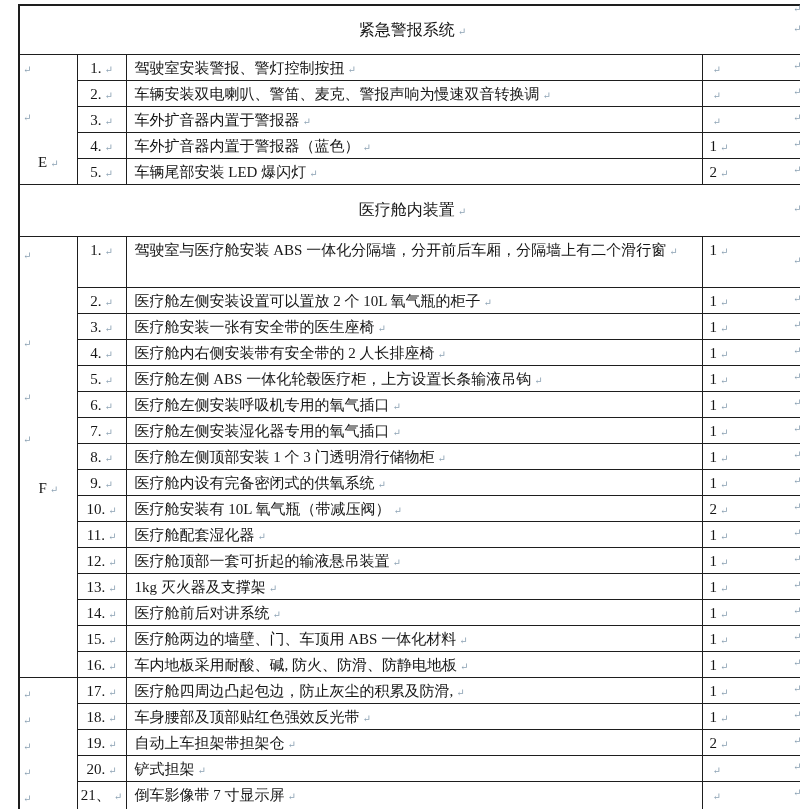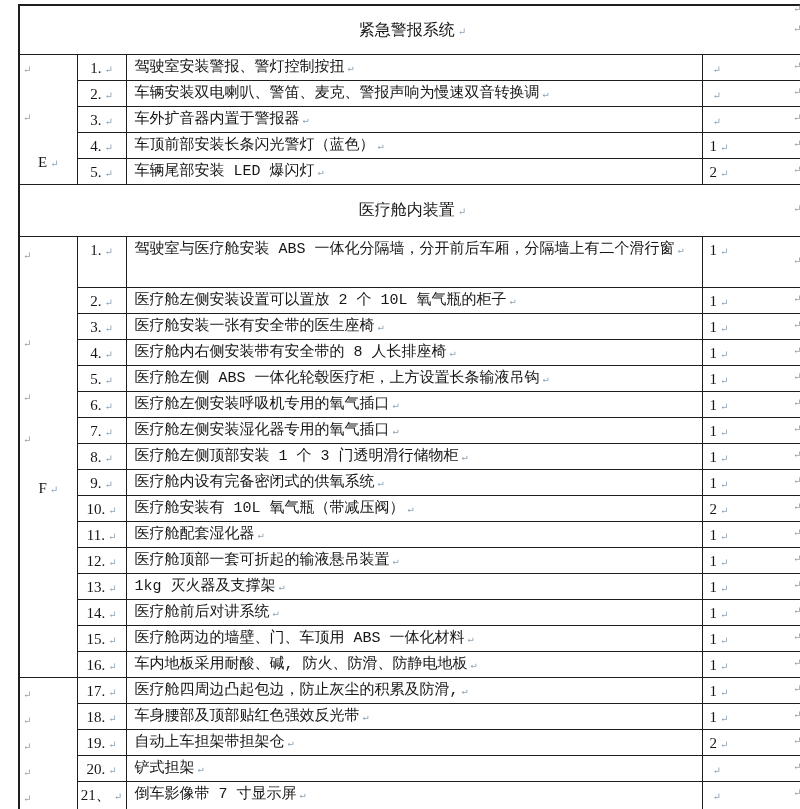--- a/index.html
+++ b/index.html
@@ -49,21 +49,20 @@
     position:absolute;
     left:0;width:100%;
     text-align:center;
   }
   .num-cell{
     text-align:center;
     padding-top:3px;
   }
   .desc-cell{
     padding:3px 6px 2px 8px;
-    font-family:Liberation Mono, monospace;
   }
   .qty-cell{
     padding:3px 4px 2px 7px;
   }
   .pmark{
     color:var(--mark);
     font-size:10px;
     line-height:1;
     margin-left:3px;
   }
@@ -109,21 +108,21 @@
           <td class="desc-cell"><span>车辆安装双电喇叭、警笛、麦克、警报声响为慢速双音转换调</span><span class="pmark">↵</span></td>
           <td class="qty-cell"><span></span><span class="pmark">↵</span></td>
         </tr>
         <tr class="item-row" style="height: 26px;">
           <td class="num-cell"><span>3.</span><span class="pmark">↵</span></td>
           <td class="desc-cell"><span>车外扩音器内置于警报器</span><span class="pmark">↵</span></td>
           <td class="qty-cell"><span></span><span class="pmark">↵</span></td>
         </tr>
         <tr class="item-row" style="height: 26px;">
           <td class="num-cell"><span>4.</span><span class="pmark">↵</span></td>
-          <td class="desc-cell"><span>车顶前部安装长条闪光警灯（蓝色）</span><span class="pmark">↵</span></td>
+          <td class="desc-cell"><span>车外扩音器内置于警报器（蓝色）</span><span class="pmark">↵</span></td>
           <td class="qty-cell"><span>1</span><span class="pmark">↵</span></td>
         </tr>
         <tr class="item-row" style="height: 26px;">
           <td class="num-cell"><span>5.</span><span class="pmark">↵</span></td>
           <td class="desc-cell"><span>车辆尾部安装 LED 爆闪灯</span><span class="pmark">↵</span></td>
           <td class="qty-cell"><span>2</span><span class="pmark">↵</span></td>
         </tr>
         <tr class="section-row" style="height: 52px; margin-top: 46px;">
           <td class="title-cell" colspan="4"><span>医疗舱内装置</span><span class="pmark">↵</span></td>
         </tr>
@@ -144,21 +143,21 @@
           <td class="desc-cell"><span>医疗舱左侧安装设置可以置放 2 个 10L 氧气瓶的柜子</span><span class="pmark">↵</span></td>
           <td class="qty-cell"><span>1</span><span class="pmark">↵</span></td>
         </tr>
         <tr class="item-row" style="height: 26px;">
           <td class="num-cell"><span>3.</span><span class="pmark">↵</span></td>
           <td class="desc-cell"><span>医疗舱安装一张有安全带的医生座椅</span><span class="pmark">↵</span></td>
           <td class="qty-cell"><span>1</span><span class="pmark">↵</span></td>
         </tr>
         <tr class="item-row" style="height: 26px;">
           <td class="num-cell"><span>4.</span><span class="pmark">↵</span></td>
-          <td class="desc-cell"><span>医疗舱内右侧安装带有安全带的 8 人长排座椅</span><span class="pmark">↵</span></td>
+          <td class="desc-cell"><span>医疗舱内右侧安装带有安全带的 2 人长排座椅</span><span class="pmark">↵</span></td>
           <td class="qty-cell"><span>1</span><span class="pmark">↵</span></td>
         </tr>
         <tr class="item-row" style="height: 26px;">
           <td class="num-cell"><span>5.</span><span class="pmark">↵</span></td>
           <td class="desc-cell"><span>医疗舱左侧 ABS 一体化轮毂医疗柜，上方设置长条输液吊钩</span><span class="pmark">↵</span></td>
           <td class="qty-cell"><span>1</span><span class="pmark">↵</span></td>
         </tr>
         <tr class="item-row" style="height: 26px;">
           <td class="num-cell"><span>6.</span><span class="pmark">↵</span></td>
           <td class="desc-cell"><span>医疗舱左侧安装呼吸机专用的氧气插口</span><span class="pmark">↵</span></td>

